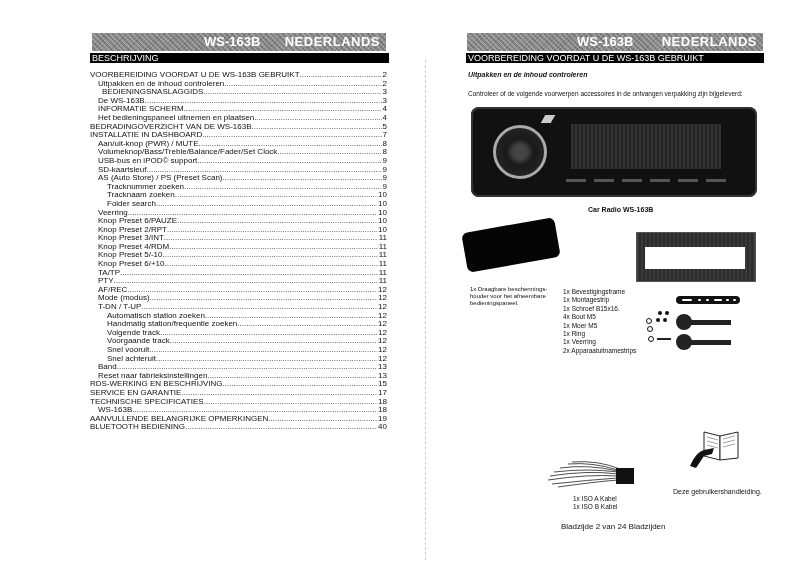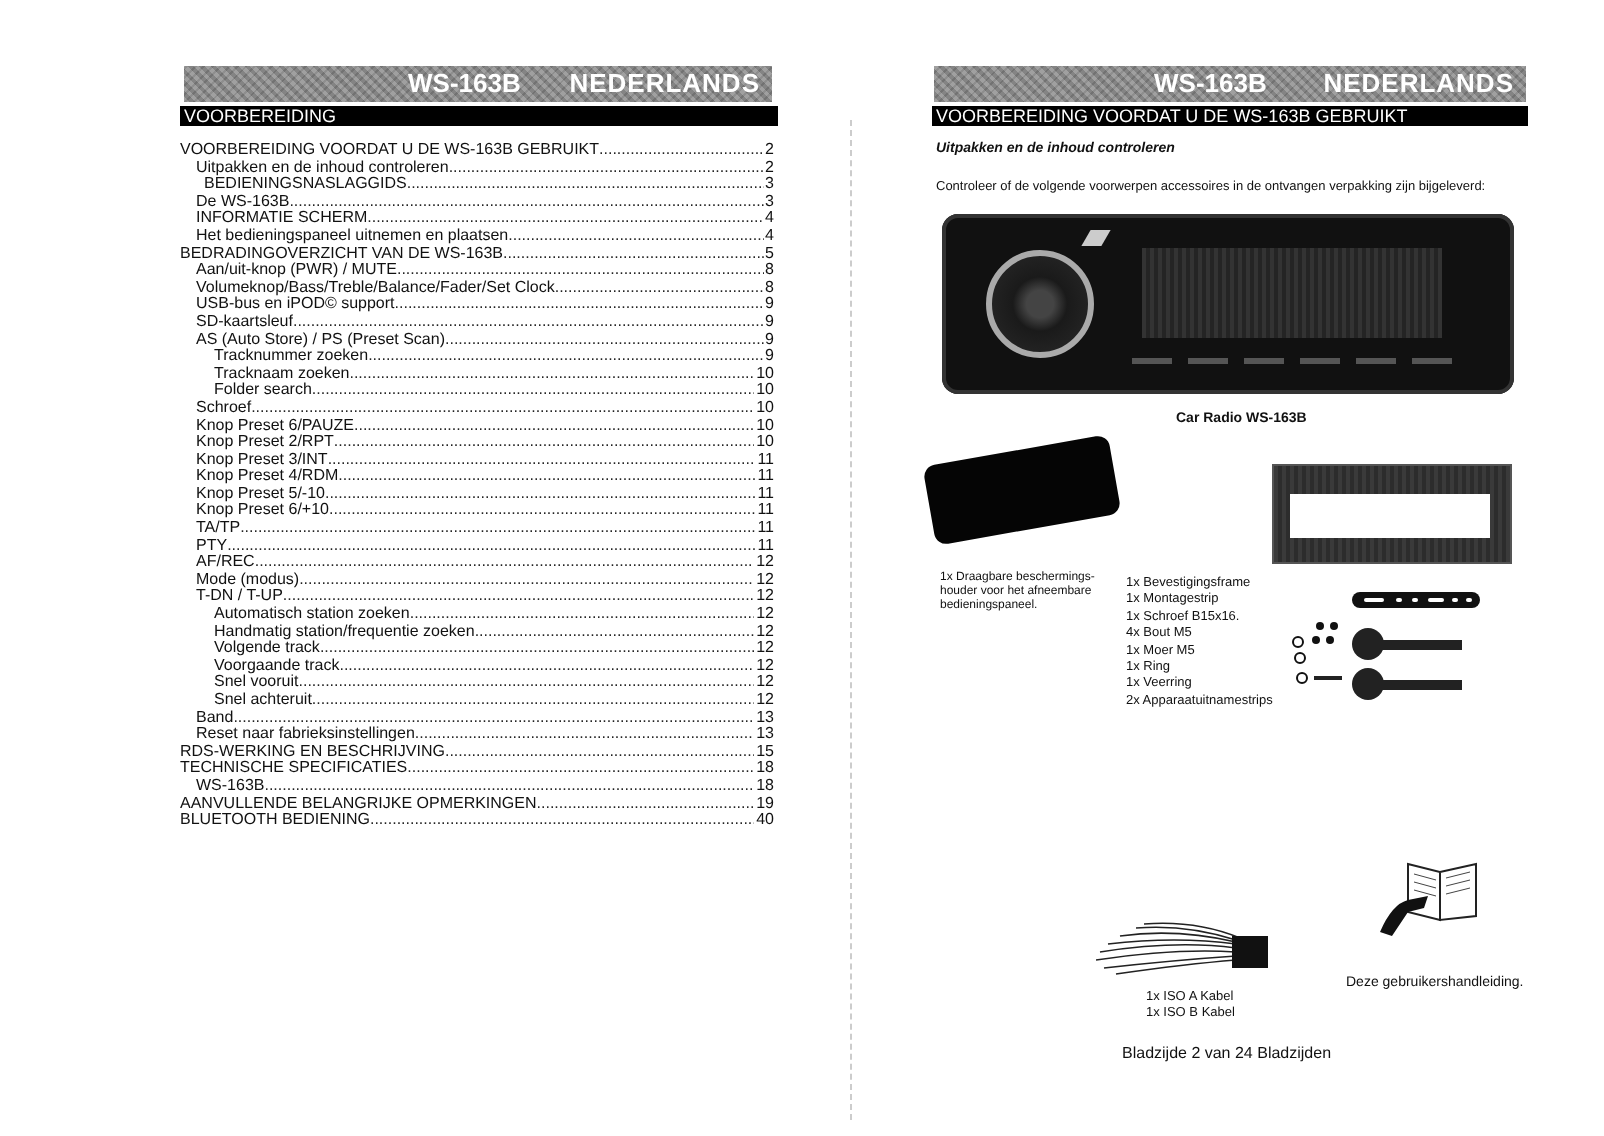--- a/index.html
+++ b/index.html
@@ -42,21 +42,21 @@
   .pagenum{position:absolute;font-size:8px;}
 </style>
 </head>
 <body>
 
 <div class="page" style="left:0;width:425px;">
   <div class="banner" style="left:92px;top:33px;width:294px;">
     <span class="model" style="left:112px;">WS-163B</span>
     <span class="lang">NEDERLANDS</span>
   </div>
-  <div class="sectionbar" style="left:90px;top:53px;width:297px;">VOORBEREIDING</div>
+  <div class="sectionbar" style="left:90px;top:53px;width:297px;">BESCHRIJVING</div>
   <div class="toc" id="toc">
       <div class="row">
         <span class="lbl" style="padding-left:0px">VOORBEREIDING VOORDAT U DE WS-163B GEBRUIKT</span>
         <span class="dots"></span>
         <span class="pg">2</span>
       </div>
       <div class="row">
         <span class="lbl" style="padding-left:8px">Uitpakken en de inhoud controleren</span>
         <span class="dots"></span>
         <span class="pg">2</span>
@@ -80,20 +80,25 @@
         <span class="lbl" style="padding-left:8px">Het bedieningspaneel uitnemen en plaatsen</span>
         <span class="dots"></span>
         <span class="pg">4</span>
       </div>
       <div class="row">
         <span class="lbl" style="padding-left:0px">BEDRADINGOVERZICHT VAN DE WS-163B</span>
         <span class="dots"></span>
         <span class="pg">5</span>
       </div>
       <div class="row">
+        <span class="lbl" style="padding-left:0px">INSTALLATIE IN DASHBOARD</span>
+        <span class="dots"></span>
+        <span class="pg">7</span>
+      </div>
+      <div class="row">
         <span class="lbl" style="padding-left:8px">Aan/uit-knop (PWR) / MUTE</span>
         <span class="dots"></span>
         <span class="pg">8</span>
       </div>
       <div class="row">
         <span class="lbl" style="padding-left:8px">Volumeknop/Bass/Treble/Balance/Fader/Set Clock</span>
         <span class="dots"></span>
         <span class="pg">8</span>
       </div>
       <div class="row">
@@ -120,21 +125,21 @@
         <span class="lbl" style="padding-left:17px">Tracknaam zoeken</span>
         <span class="dots"></span>
         <span class="pg">10</span>
       </div>
       <div class="row">
         <span class="lbl" style="padding-left:17px">Folder search</span>
         <span class="dots"></span>
         <span class="pg">10</span>
       </div>
       <div class="row">
-        <span class="lbl" style="padding-left:8px">Schroef</span>
+        <span class="lbl" style="padding-left:8px">Veerring</span>
         <span class="dots"></span>
         <span class="pg">10</span>
       </div>
       <div class="row">
         <span class="lbl" style="padding-left:8px">Knop Preset 6/PAUZE</span>
         <span class="dots"></span>
         <span class="pg">10</span>
       </div>
       <div class="row">
         <span class="lbl" style="padding-left:8px">Knop Preset 2/RPT</span>
@@ -223,20 +228,25 @@
       </div>
       <div class="row">
         <span class="lbl" style="padding-left:8px">Reset naar fabrieksinstellingen</span>
         <span class="dots"></span>
         <span class="pg">13</span>
       </div>
       <div class="row">
         <span class="lbl" style="padding-left:0px">RDS-WERKING EN BESCHRIJVING</span>
         <span class="dots"></span>
         <span class="pg">15</span>
+      </div>
+      <div class="row">
+        <span class="lbl" style="padding-left:0px">SERVICE EN GARANTIE</span>
+        <span class="dots"></span>
+        <span class="pg">17</span>
       </div>
       <div class="row">
         <span class="lbl" style="padding-left:0px">TECHNISCHE SPECIFICATIES</span>
         <span class="dots"></span>
         <span class="pg">18</span>
       </div>
       <div class="row">
         <span class="lbl" style="padding-left:8px">WS-163B</span>
         <span class="dots"></span>
         <span class="pg">18</span>

